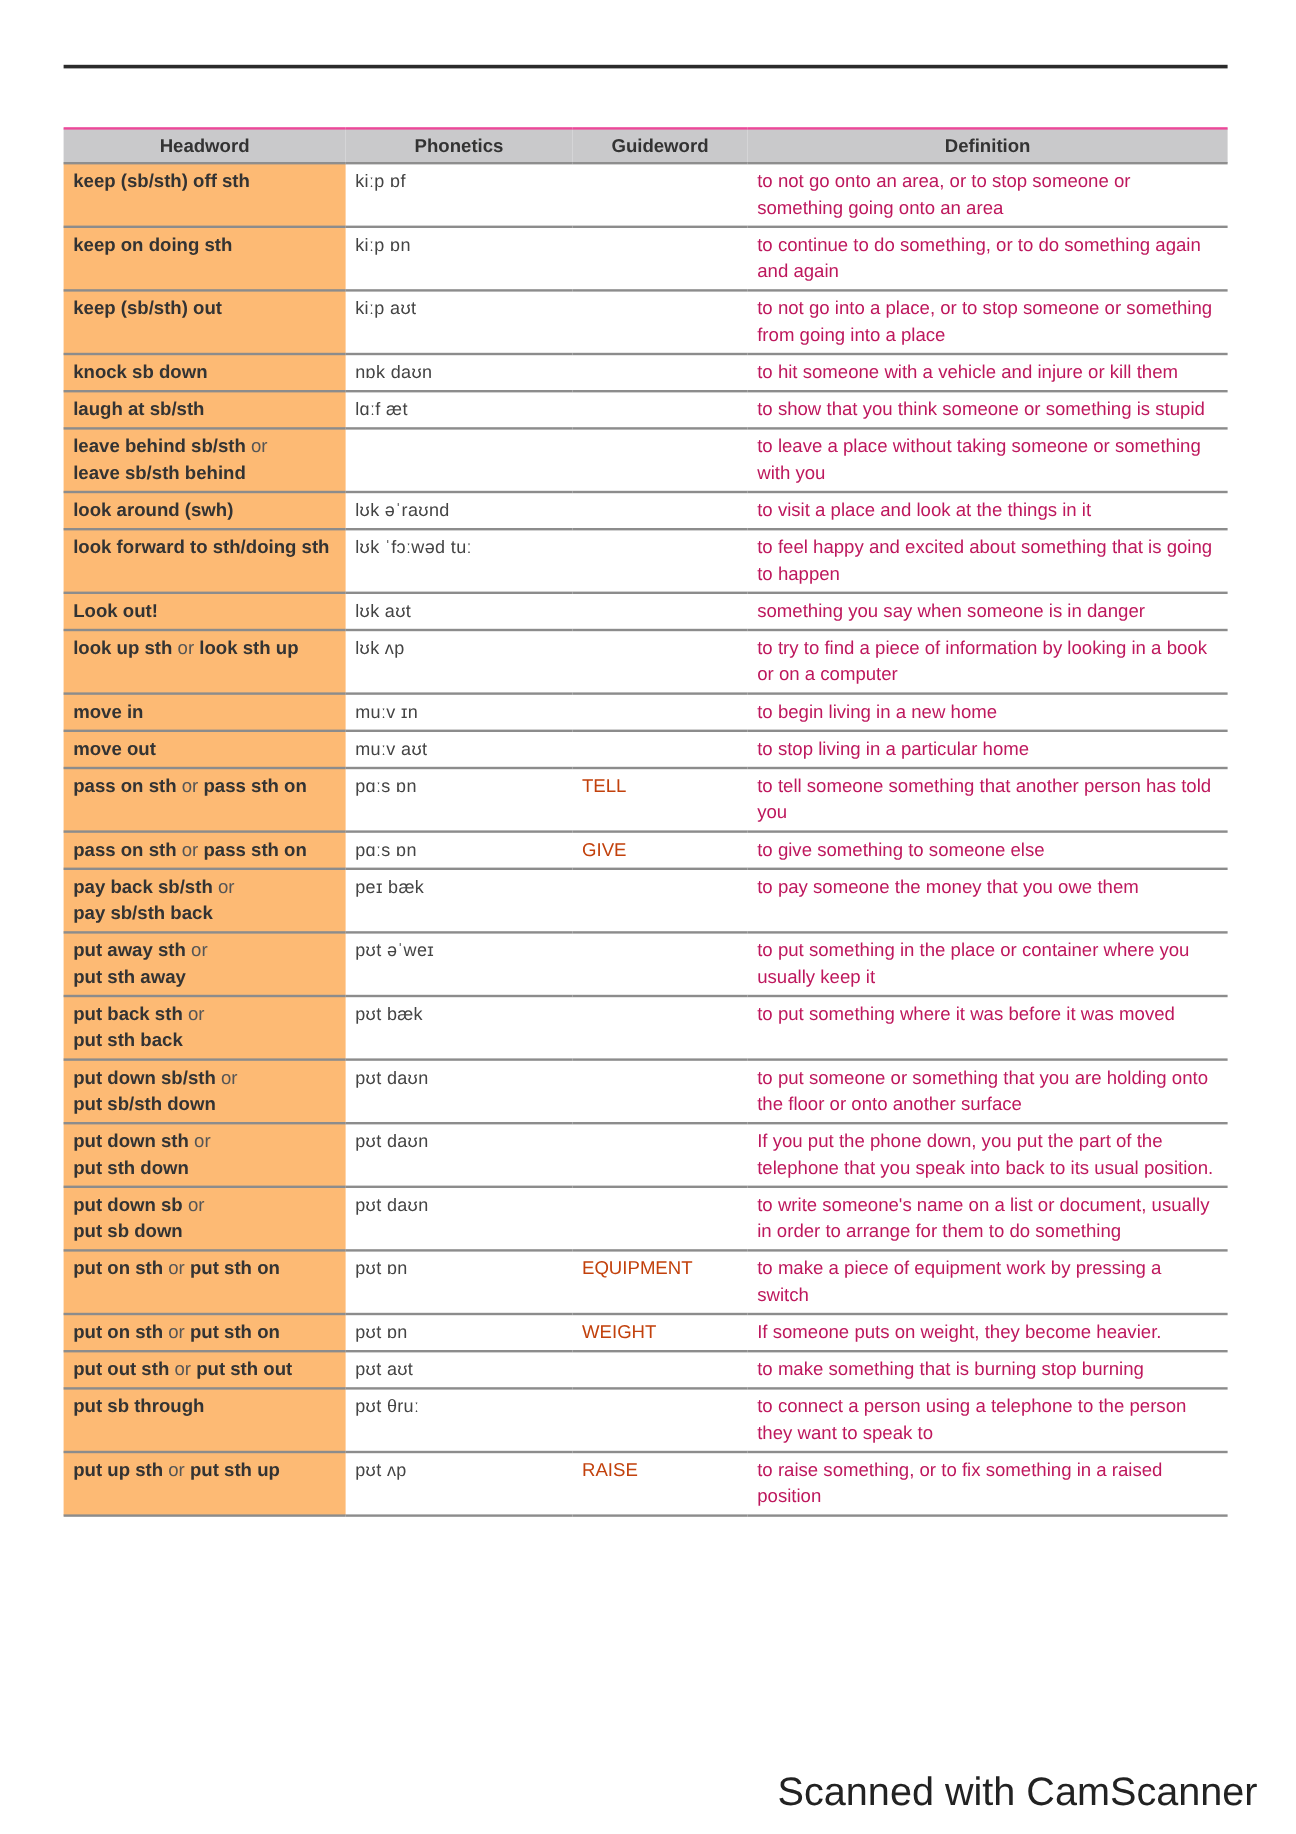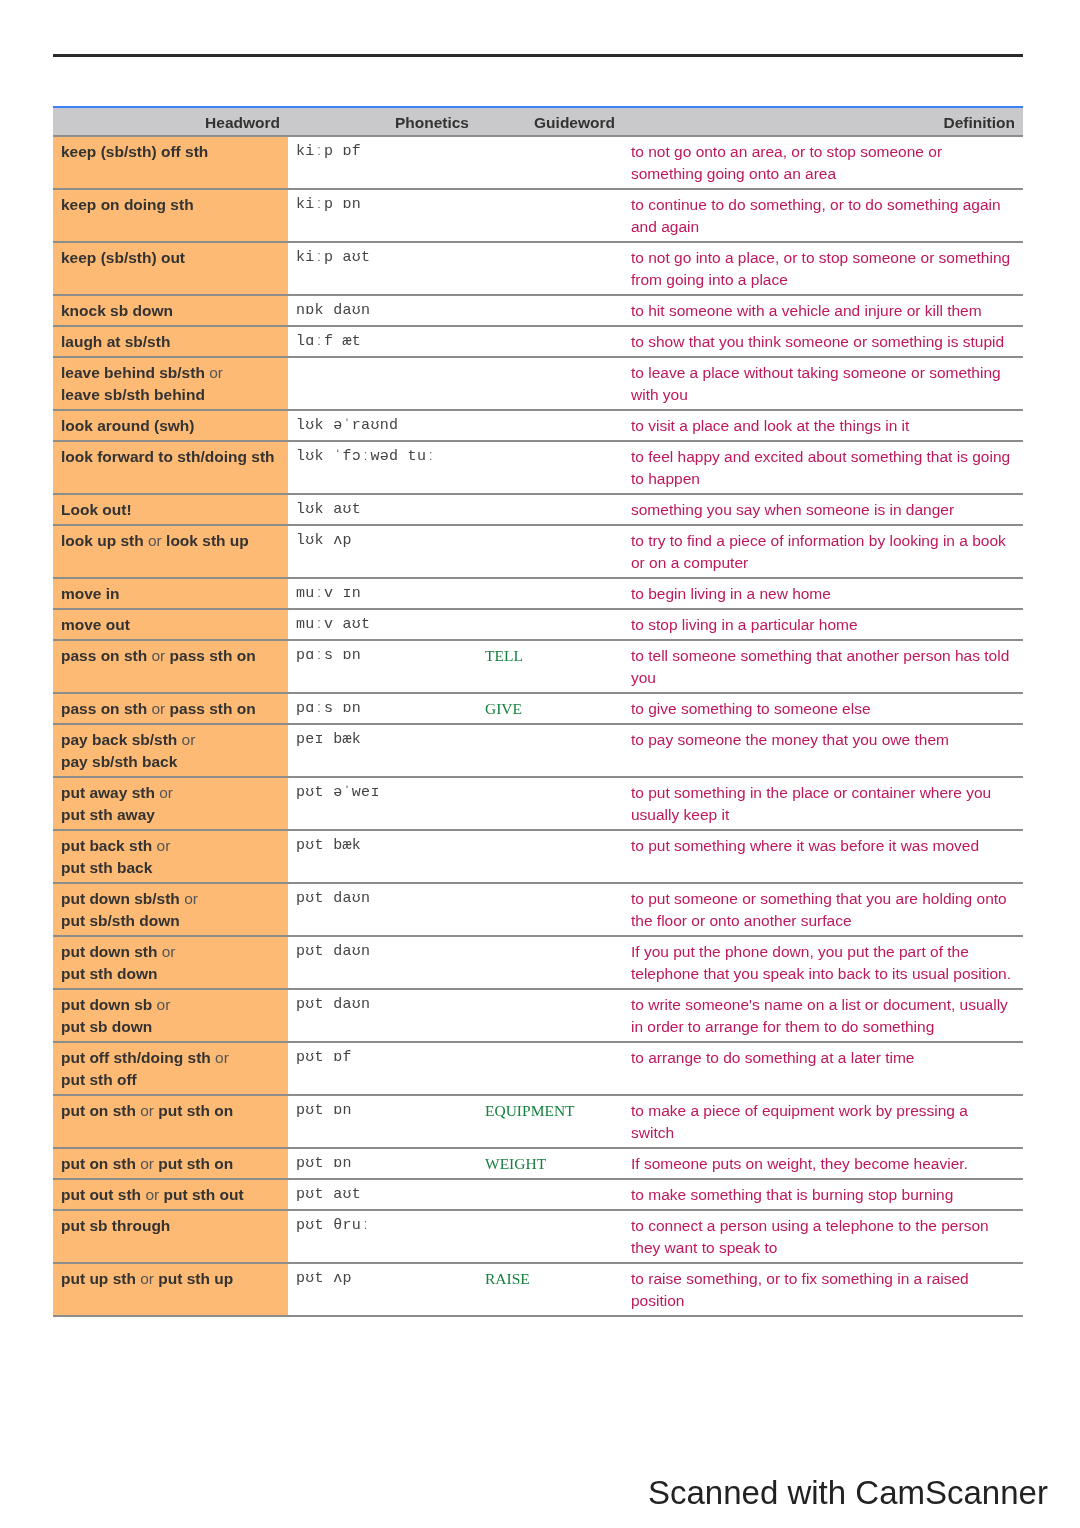--- a/index.html
+++ b/index.html
@@ -3,26 +3,26 @@
 <meta charset="utf-8">
 <style>
   html, body { margin:0; padding:0; background:#ffffff; }
   body { width:1080px; height:1528px; position:relative; font-family:"Liberation Sans", sans-serif; color:#3a3a3a; overflow:hidden; }
   .top-rule { position:absolute; left:53px; top:54px; width:970px; height:3px; background:#2b2b2b; }
   .vocab-table { position:absolute; left:53px; top:106px; width:970px; border-collapse:collapse; table-layout:fixed; font-size:15.5px; }
   .vocab-table col.c1 { width:235px; }
   .vocab-table col.c2 { width:189px; }
   .vocab-table col.c3 { width:146px; }
   .vocab-table col.c4 { width:400px; }
-  .vocab-table thead th { background:#c9c9cb; color:#333; font-weight:bold; text-align:right; padding:5px 8px 3px 8px; height:19px; border-top:2px solid #3b82f6; border-bottom:2px solid #8e8e8e; font-size:15.5px; }
+  .vocab-table thead th { background:#c9c9cb; color:#333; font-weight:bold; text-align:center; padding:5px 8px 3px 8px; height:19px; border-top:2px solid #ec4899; border-bottom:2px solid #8e8e8e; font-size:15.5px; }
   .vocab-table tbody td { vertical-align:top; padding:4px 8px 3px 8px; line-height:22px; border-bottom:2px solid #8c8c8c; }
   .vocab-table tbody td.hw { background:#fdba74; font-weight:bold; color:#333; }
   .vocab-table tbody td.hw .or { font-weight:normal; color:#555; }
-  .vocab-table tbody td.ph { font-family:Liberation Mono, monospace; font-size:15px; color:#444; letter-spacing:0.3px;margin-top:48px; }
-  .vocab-table tbody td.gw { color:#15803d;font-family:Liberation Serif, serif; }
+  .vocab-table tbody td.ph { font-family:Liberation Sans, sans-serif; font-size:15px; color:#444; letter-spacing:0.3px;margin-top:48px; }
+  .vocab-table tbody td.gw { color:#c2410c; }
   .vocab-table tbody td.def { color:#be185d; }
   .watermark { position:absolute; left:648px; top:1474px; font-size:33px; color:#222; font-family:"Liberation Sans", sans-serif; }
 </style>
 </head>
 <body>
 
 <div class="top-rule"></div>
 
 <table class="vocab-table">
   <colgroup>
@@ -154,26 +154,20 @@
         <td class="gw"></td>
         <td class="def">If you put the phone down, you put the part of the telephone that you speak into back to its usual position.</td>
       </tr>
       <tr>
         <td class="hw"><span>put down sb</span> <span class="or">or</span><br><span>put sb down</span></td>
         <td class="ph">pʊt daʊn</td>
         <td class="gw"></td>
         <td class="def">to write someone's name on a list or document, usually in order to arrange for them to do something</td>
       </tr>
       <tr>
-        <td class="hw"><span>put off sth/doing sth</span> <span class="or">or</span><br><span>put sth off</span></td>
-        <td class="ph">pʊt ɒf</td>
-        <td class="gw"></td>
-        <td class="def">to arrange to do something at a later time</td>
-      </tr>
-      <tr>
         <td class="hw"><span>put on sth</span> <span class="or">or</span> <span>put sth on</span></td>
         <td class="ph">pʊt ɒn</td>
         <td class="gw">EQUIPMENT</td>
         <td class="def">to make a piece of equipment work by pressing a switch</td>
       </tr>
       <tr>
         <td class="hw"><span>put on sth</span> <span class="or">or</span> <span>put sth on</span></td>
         <td class="ph">pʊt ɒn</td>
         <td class="gw">WEIGHT</td>
         <td class="def">If someone puts on weight, they become heavier.</td>

